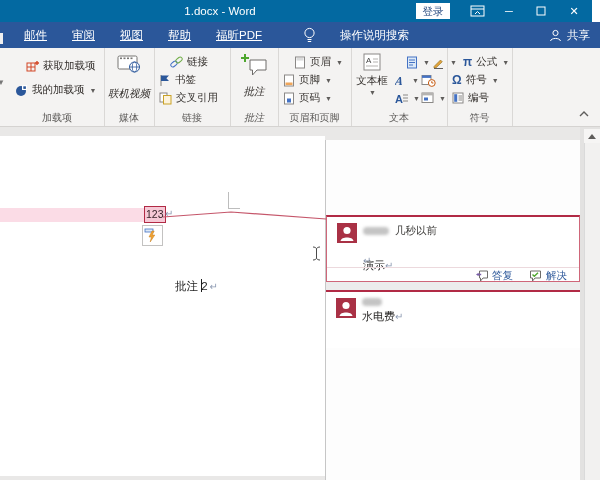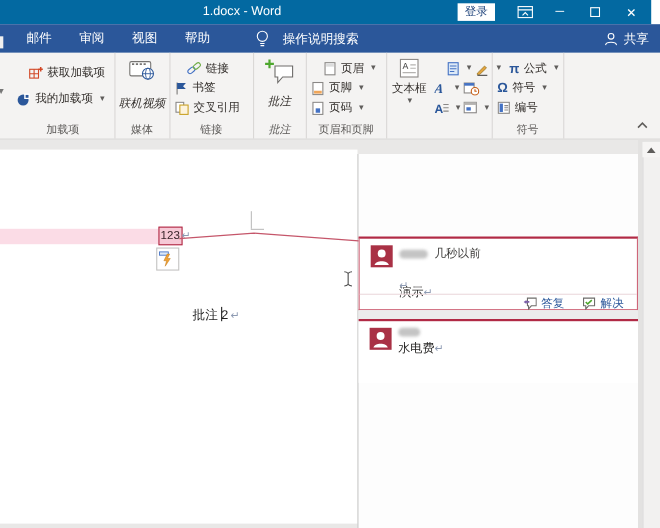--- a/index.html
+++ b/index.html
@@ -9,23 +9,23 @@
   
   .titlebar{position:absolute;left:0;top:0;width:592px;height:22px;background:#0369a1;color:#fff;}
   .tb-title{position:absolute;left:120px;top:0;width:200px;height:22px;line-height:22px;
             text-align:center;font-size:11.5px;color:#fff;}
   .signin{position:absolute;left:416px;top:3px;width:34px;height:16px;background:#fff;border:none;
           color:#20447c;font-size:10.5px;line-height:16px;text-align:center;padding:0;cursor:pointer;}
   .winctl{position:absolute;top:0;height:22px;display:flex;align-items:center;justify-content:center;color:#fff;}
   
   .tabrow{position:absolute;left:0;top:22px;width:600px;height:26px;background:#2b579a;
           display:flex;align-items:center;color:#fff;font-size:11.5px;}
-  .tab{padding:0 6px;margin-right:13px;line-height:26px;white-space:nowrap;cursor:pointer;}
+  .tab{padding:0 6px;margin-right:13px;line-height:26px;white-space:nowrap;cursor:pointer;text-decoration:underline;}
   .tab-frag{position:absolute;left:0;top:11px;width:3px;height:11px;background:#f0f0f0;}
-  .tellme{display:flex;align-items:center;gap:12px;margin-left:22px;}
+  .tellme{display:flex;align-items:center;gap:24px;margin-left:22px;}
   .share{position:absolute;right:10px;top:0;height:26px;display:flex;align-items:center;gap:5px;}
   
   .ribbon{position:absolute;left:0;top:48px;width:600px;height:78px;background:#f4f3f2;
           border-bottom:1px solid #d5d3d1;font-size:10.5px;color:#34302d;}
   .rgroup{position:absolute;top:0;height:78px;border-right:1px solid #dad8d6;}
   .glabel{position:absolute;left:0;right:0;bottom:1px;text-align:center;font-size:10px;color:#5c5a58;}
   .srow{position:absolute;left:5px;height:18px;display:flex;align-items:center;gap:4px;white-space:nowrap;cursor:pointer;}
   .r1{top:5px;padding-left:11px;} .r2{top:23px;} .r3{top:41px;}
   .arr{font-size:7px;color:#5f5d5b;margin-left:1px;}
   .bigbtn{position:absolute;top:3px;display:flex;flex-direction:column;align-items:center;cursor:pointer;}
@@ -97,20 +97,21 @@
       <span>✕</span>
     </div>
   </div>
 
   <div class="tabrow">
     <div class="tab-frag"></div>
     <div class="tab" style="margin-left:18px;">邮件</div>
     <div class="tab">审阅</div>
     <div class="tab">视图</div>
     <div class="tab">帮助</div>
+    <div class="tab">福昕PDF</div>
     <div class="tellme">
       <svg width="13" height="17" viewBox="0 0 13 17">
         <circle cx="6.5" cy="6" r="4.6" fill="none" stroke="#fff"></circle>
         <line x1="4.5" y1="12.5" x2="8.5" y2="12.5" stroke="#fff"></line>
         <line x1="4.8" y1="14.5" x2="8.2" y2="14.5" stroke="#fff"></line>
       </svg>
       <span>操作说明搜索</span>
     </div>
     <div class="share">
       <svg width="13" height="13" viewBox="0 0 13 13">
@@ -281,20 +282,21 @@
         <span class="arr">▼</span>
       </div>
       <div class="srow r3" style="left:70px;">
         <svg width="13" height="12" viewBox="0 0 13 12">
           <rect x="1" y="1" width="11" height="9.5" fill="#fff" stroke="#8a8886"></rect>
           <rect x="1" y="1" width="11" height="2.4" fill="#b5b3b1"></rect>
           <rect x="3" y="5.5" width="4" height="3" fill="#4472c4"></rect>
         </svg>
         <span class="arr">▼</span>
       </div>
+      <div class="glabel">文本</div>
     </div>
 
     <div class="rgroup" style="left:447px;width:65px;">
       <div class="srow r1">
         <span style="color:#2b579a;font-weight:bold;font-size:12px;">π</span>
         <span>公式</span>
         <span class="arr">▼</span>
       </div>
       <div class="srow r2">
         <span style="color:#2b579a;font-weight:bold;font-size:12px;">Ω</span>

